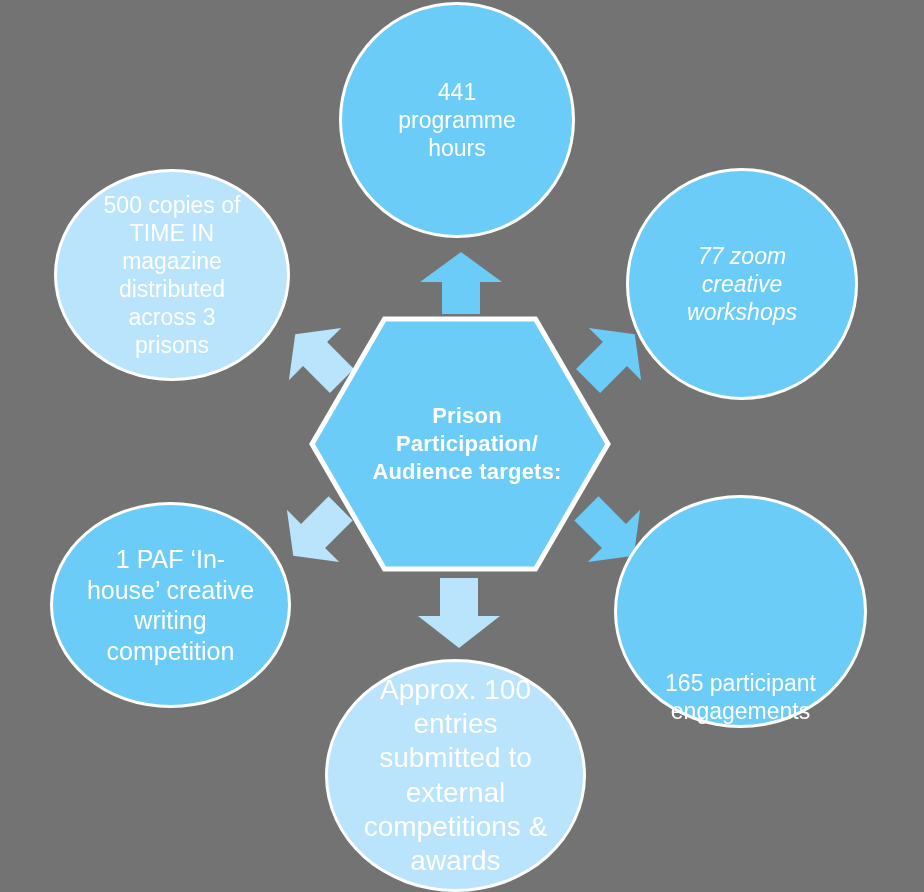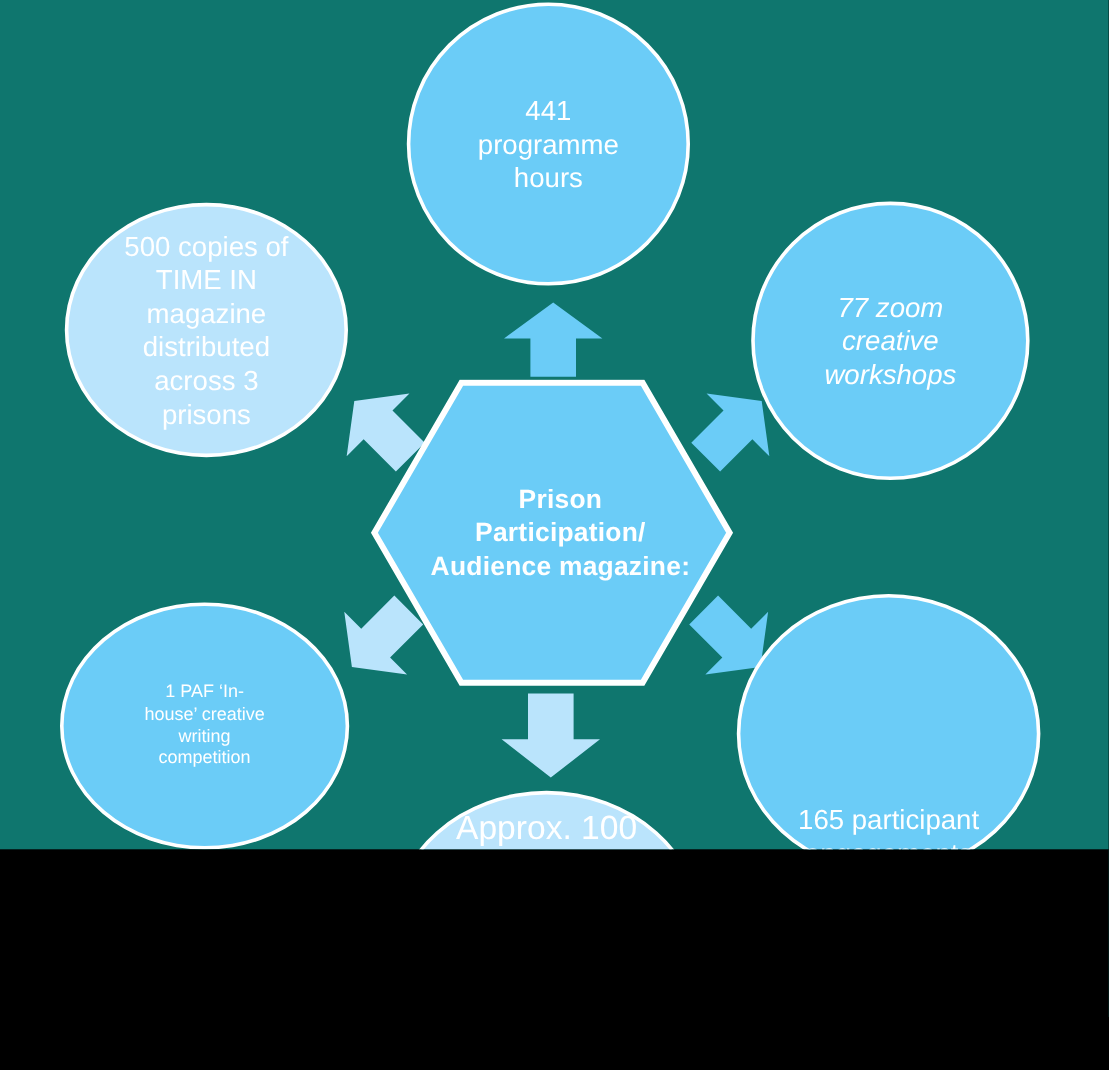--- a/index.html
+++ b/index.html
@@ -3,22 +3,22 @@
 <meta charset="utf-8">
 <style>
   html, body {
     margin: 0;
     padding: 0;
     background: #000000;
   }
   #stage {
     position: relative;
     width: 924px;
-    height: 708px;
-    background: #0f766e;
+    height: 892px;
+    background: #737373;
     overflow: hidden;
     font-family: "Liberation Sans", sans-serif;
   }
 
   
   .node {
     position: absolute;
     border-radius: 50%;
     border: 3px solid #ffffff;
     box-sizing: border-box;
@@ -36,21 +36,21 @@
     white-space: pre-line;
   }
   .fill-mid  { background: #6BCCF7; }
   .fill-light{ background: #BAE4FC; }
 
   
   #node-top        { left: 339px; top: 2px;   width: 236px; height: 236px; font-size: 23px; }
   #node-top-right  { left: 626px; top: 168px; width: 232px; height: 232px; font-size: 23px; font-style: italic; }
   #node-bot-right  { left: 614px; top: 495px; width: 253px; height: 233px; font-size: 23px; align-items: flex-end; }
   #node-bottom     { left: 325px; top: 659px; width: 261px; height: 233px; font-size: 28px; }
-  #node-bot-left   { left: 50px;  top: 502px; width: 241px; height: 206px; font-size: 15px; }
+  #node-bot-left   { left: 50px;  top: 502px; width: 241px; height: 206px; font-size: 25px; }
   #node-top-left   { left: 54px;  top: 169px; width: 236px; height: 212px; font-size: 23px; }
 
   
   #hub {
     position: absolute;
     left: 309px;
     top: 316px;
     width: 302px;
     height: 256px;
     z-index: 4;
@@ -179,17 +179,17 @@
 prisons</span>
   </div>
 
   <div id="hub">
     <svg viewBox="0 0 302 256" preserveAspectRatio="none">
       <polygon points="75.5,3 226.5,3 299,128 226.5,253 75.5,253 3,128" fill="#6BCCF7" stroke="#ffffff" stroke-width="5"></polygon>
     </svg>
     <div class="hub-text">
       <span>Prison
 Participation/
-Audience magazine:</span>
+Audience targets:</span>
     </div>
   </div>
 
 </div>
 
 </body></html>

